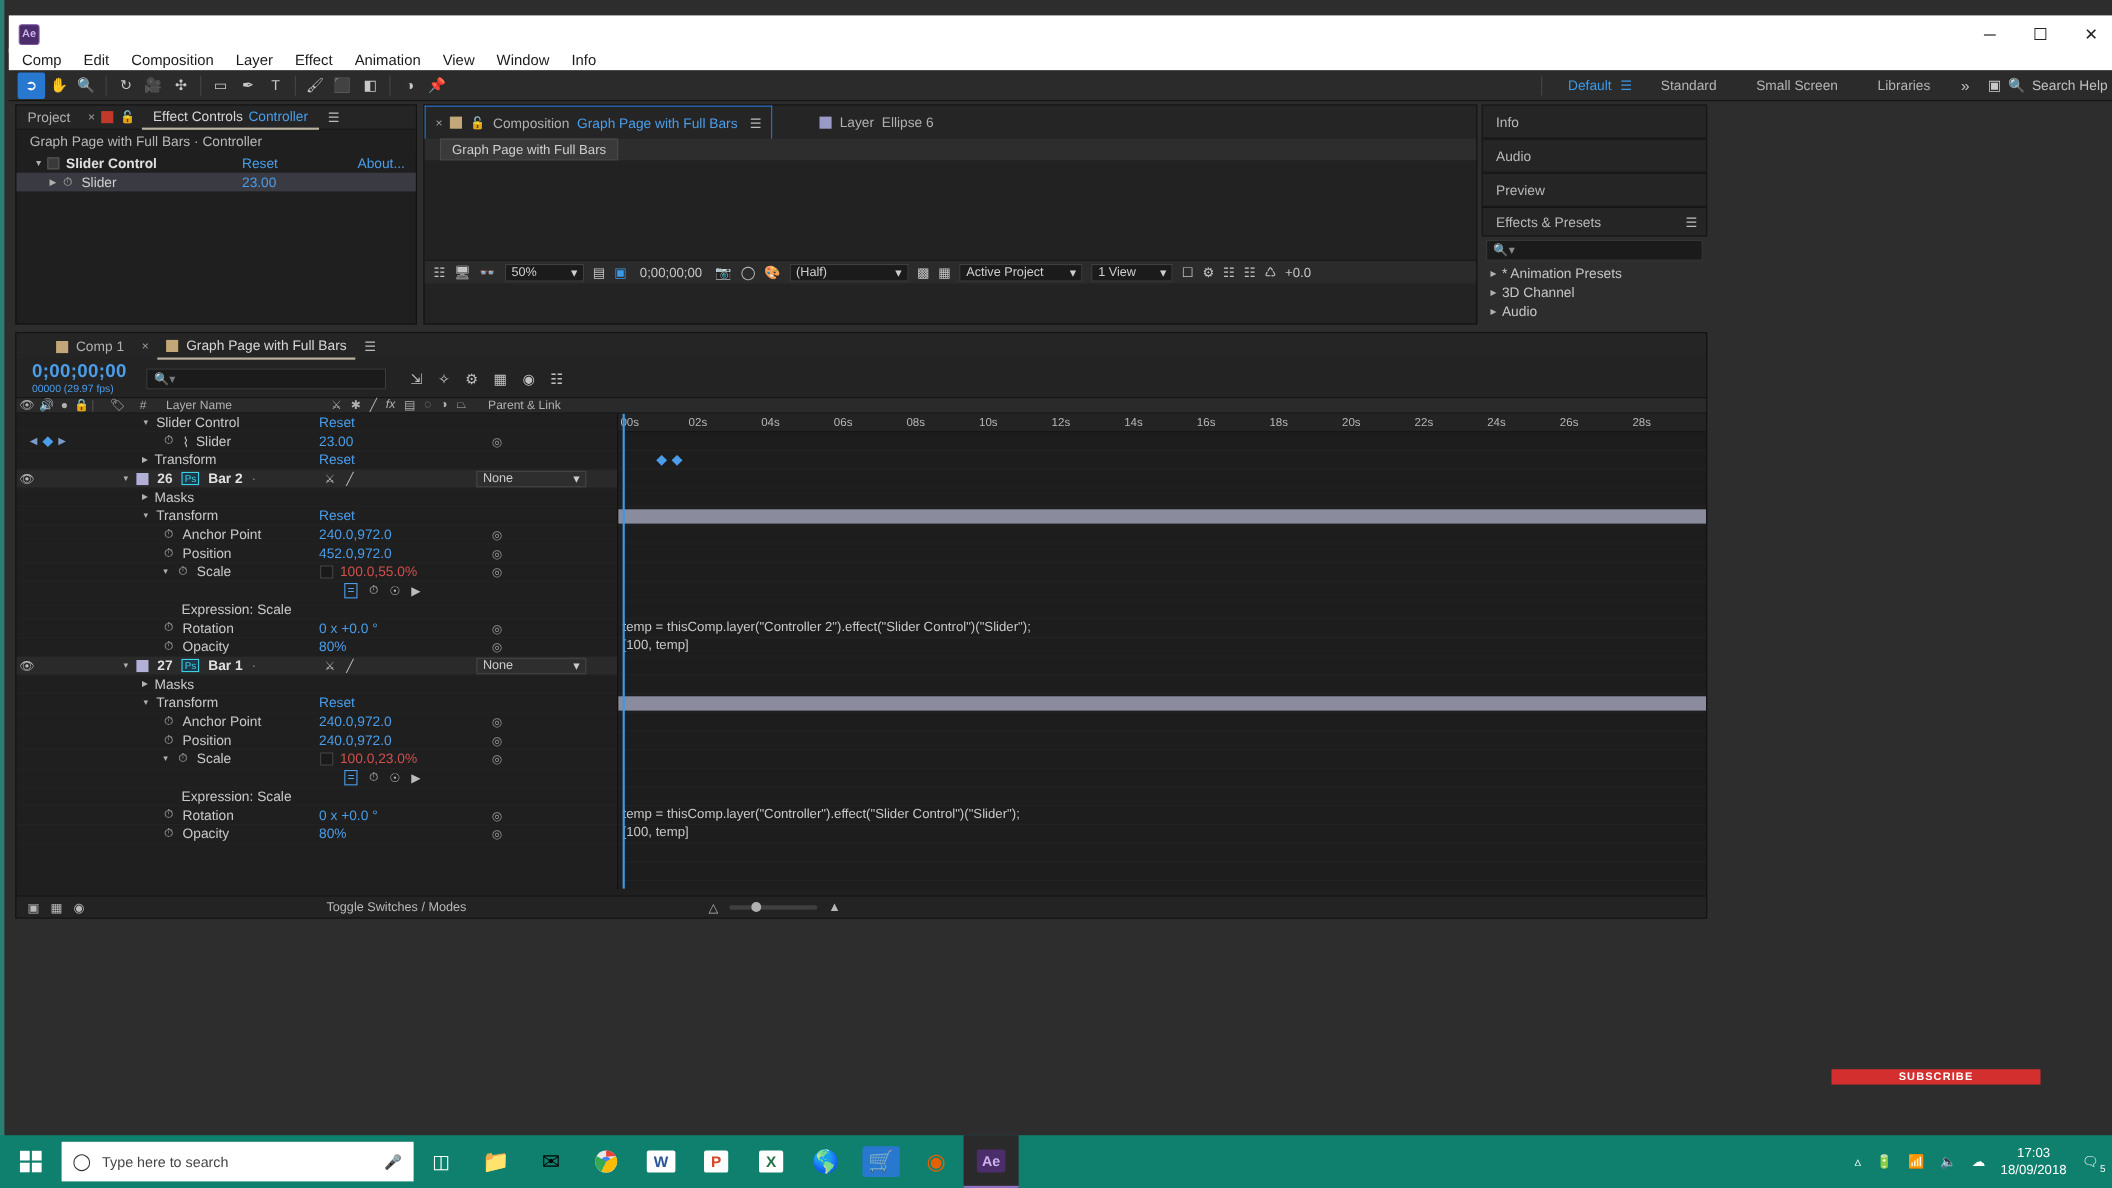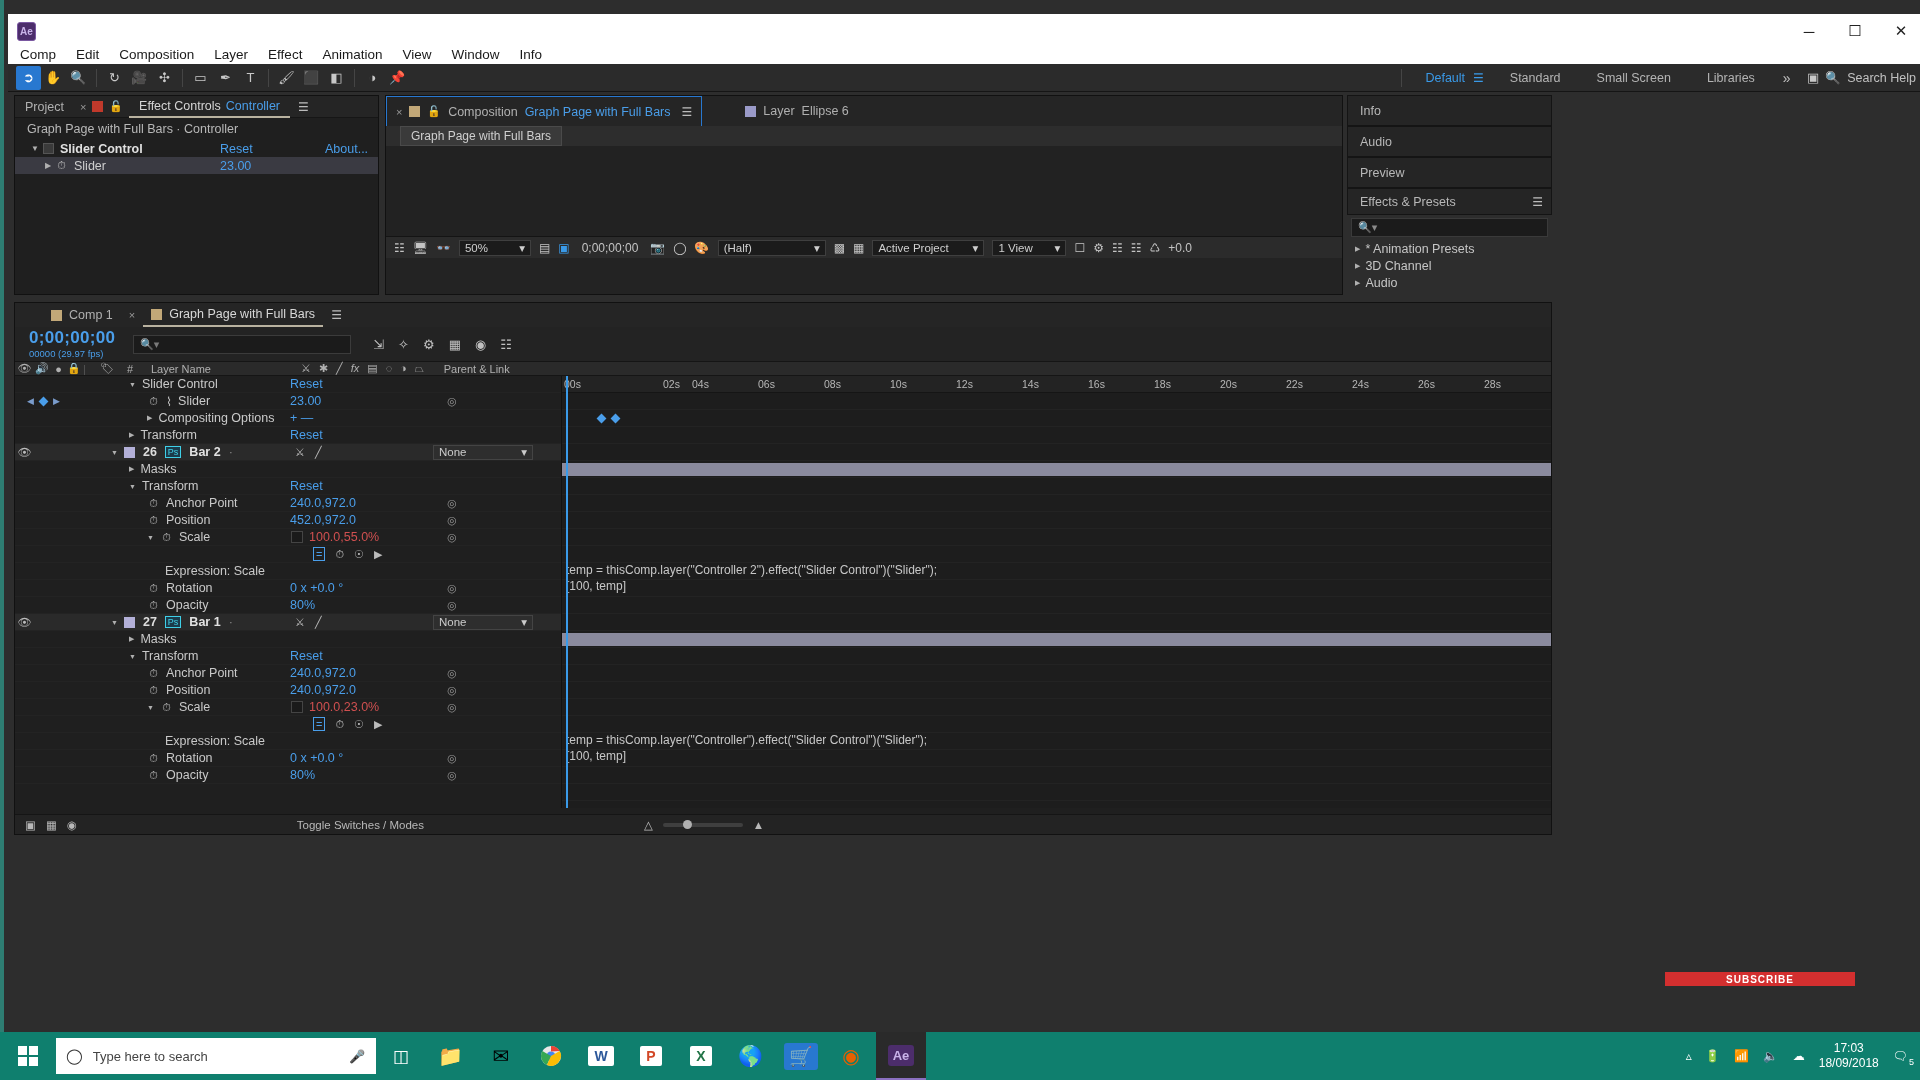--- a/index.html
+++ b/index.html
@@ -426,26 +426,20 @@
               <span>▶</span>
             </span>
             <span style="width: 132px;"></span>
             <span class="stopwatch" style="margin-right: 6px;">⏱</span>
             <span style="margin-right: 6px; color: rgb(187, 187, 187);">⌇</span>
             <span class="prop-name">Slider</span>
             <span class="val">23.00</span>
             <span style="position: absolute; left: 432px; color: rgb(154, 154, 154); font-size: 11px;">◎</span>
           </div>
           <div class="row">
-            <span style="width: 132px;"></span>
-            <span class="tri" style="margin-right: 6px;">▶</span>
-            <span class="prop-name">Compositing Options</span>
-            <span class="val">+ —</span>
-          </div>
-          <div class="row">
             <span style="width: 114px;"></span>
             <span class="tri" style="margin-right: 6px;">▶</span>
             <span class="prop-name">Transform</span>
             <span class="val">Reset</span>
           </div>
           <div class="row layer">
             <span class="cell-eye">👁</span>
             <span class="cell-eye"></span>
             <span class="cell-eye"></span>
             <span class="cell-eye"></span>
@@ -603,21 +597,21 @@
             <span style="width: 132px;"></span>
             <span class="stopwatch" style="margin-right: 6px;">⏱</span>
             <span class="prop-name">Opacity</span>
             <span class="val">80%</span>
             <span style="position: absolute; left: 432px; color: rgb(154, 154, 154); font-size: 11px;">◎</span>
           </div>
         </div>
       <div class="graph-col">
         <div class="ruler" id="ruler">
             <div class="tick" style="left: 2px;">00s</div>
-            <div class="tick" style="left: 64px; margin-left: 37px;">02s</div>
+            <div class="tick" style="left: 64px;">02s</div>
             <div class="tick" style="left: 130px;">04s</div>
             <div class="tick" style="left: 196px;">06s</div>
             <div class="tick" style="left: 262px;">08s</div>
             <div class="tick" style="left: 328px;">10s</div>
             <div class="tick" style="left: 394px;">12s</div>
             <div class="tick" style="left: 460px;">14s</div>
             <div class="tick" style="left: 526px;">16s</div>
             <div class="tick" style="left: 592px;">18s</div>
             <div class="tick" style="left: 658px;">20s</div>
             <div class="tick" style="left: 724px;">22s</div>

